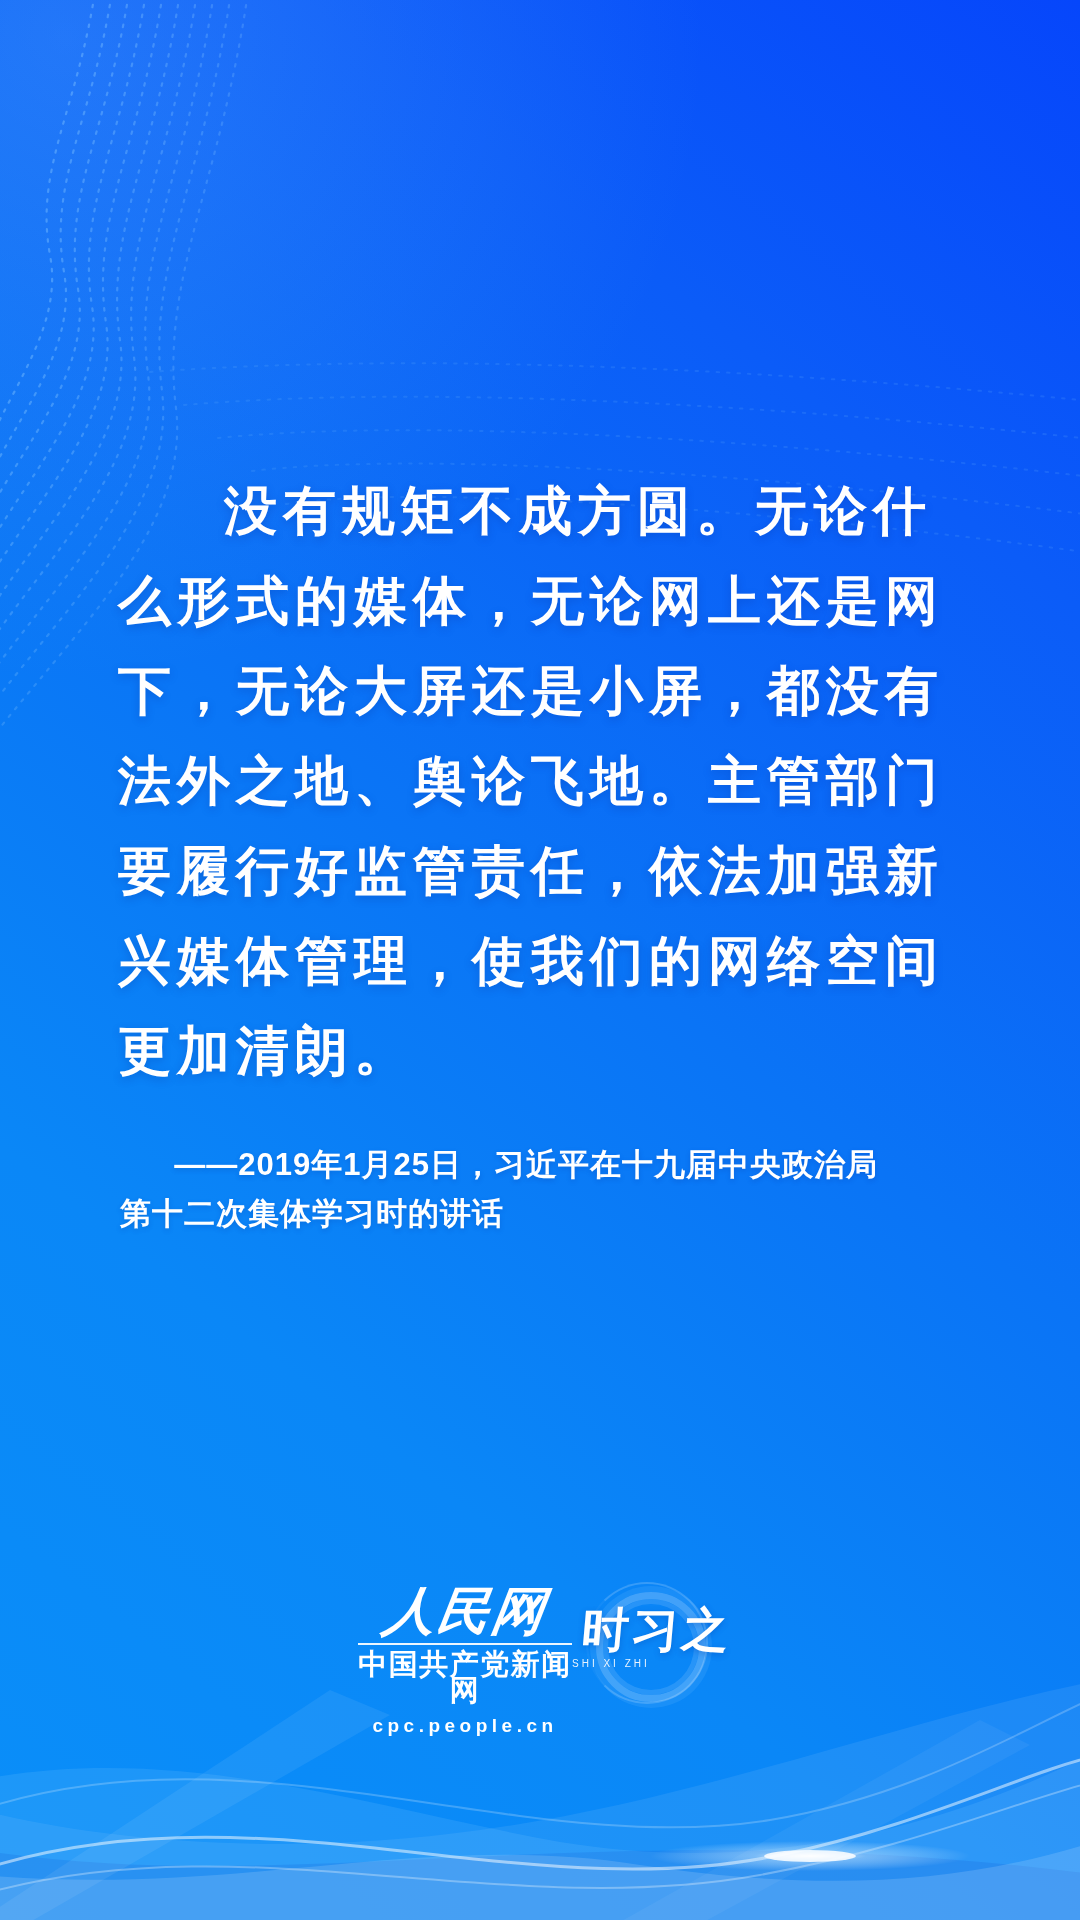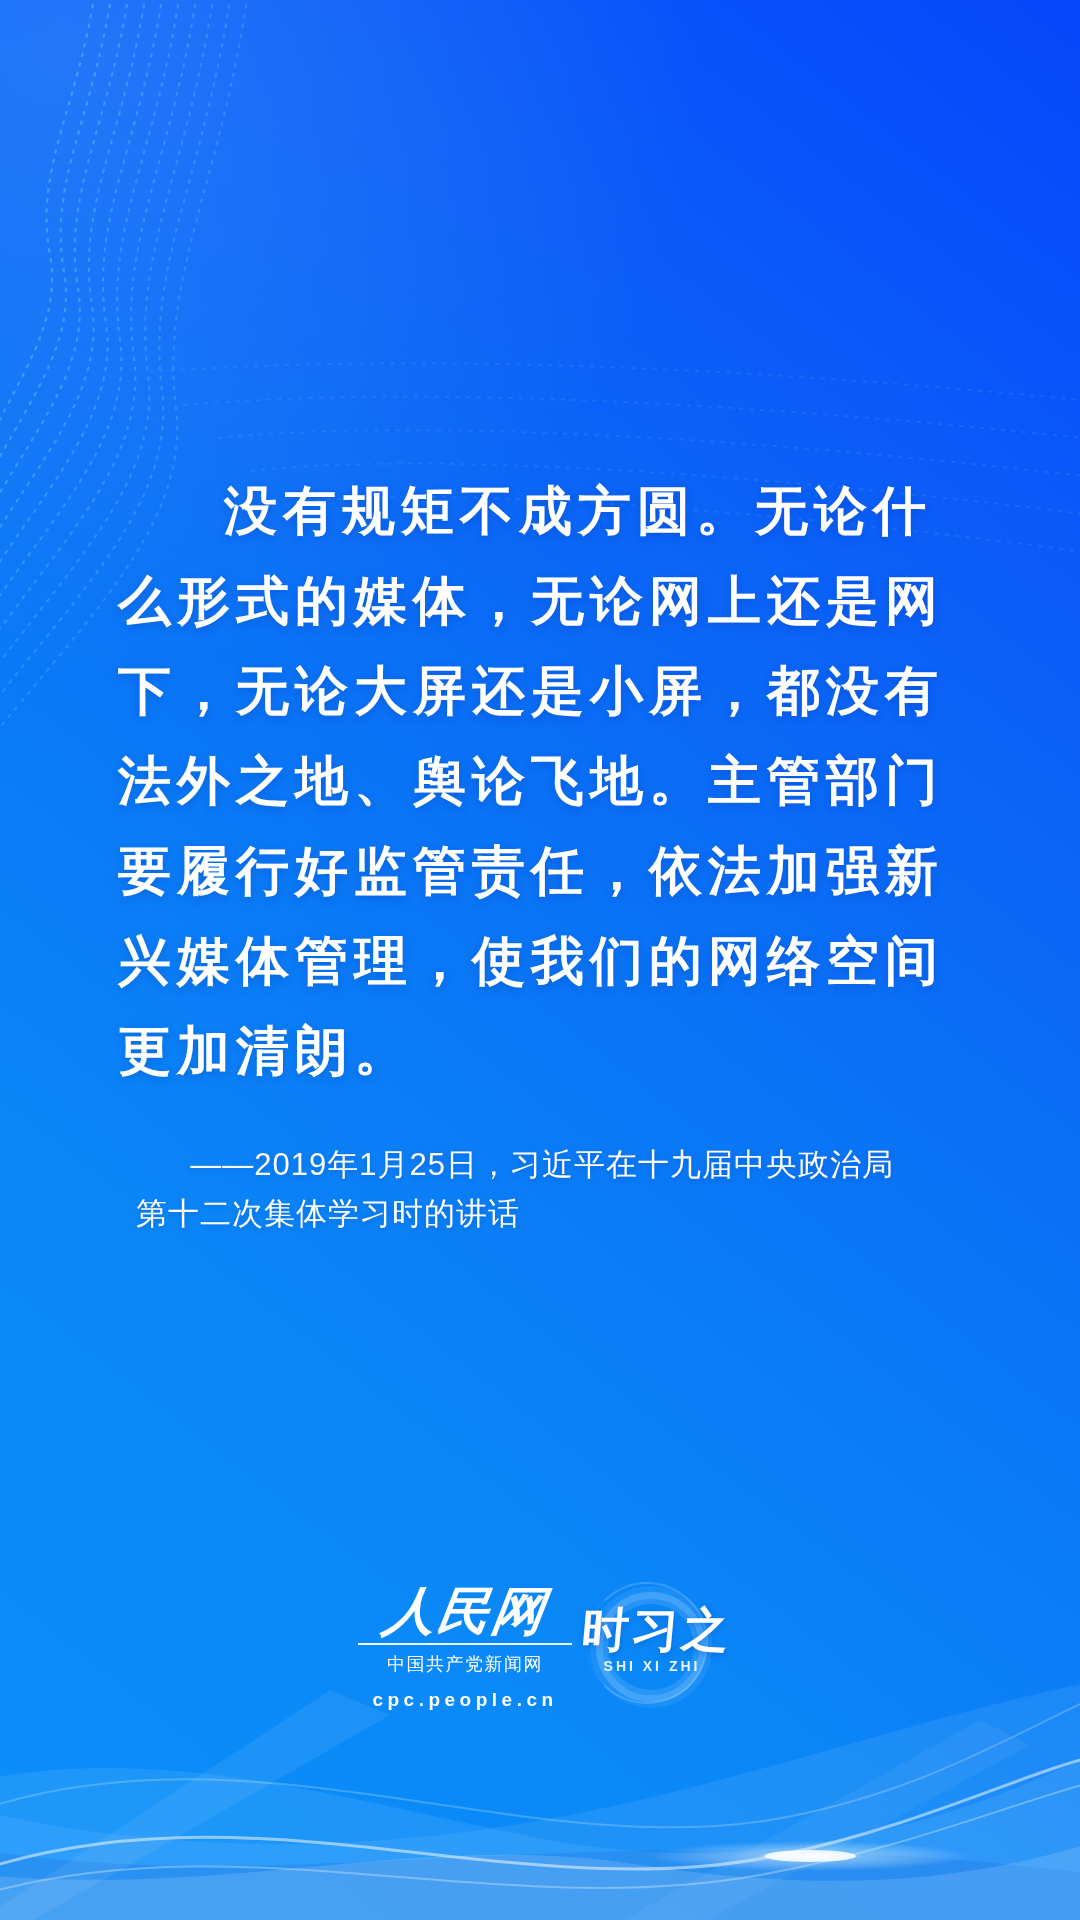--- a/index.html
+++ b/index.html
@@ -11,53 +11,53 @@
       linear-gradient(218deg,#0646fb 0%,#0b5cf8 22%,#0a74f6 48%,#0a87f7 72%,#0a8ff9 100%);
   }
   .decor{position:absolute;left:0;top:0;pointer-events:none;}
   .quote{
     position:absolute;left:118px;top:466px;width:860px;
     color:#ffffff;font-size:53px;line-height:90px;letter-spacing:6px;
     font-weight:700;white-space:pre-line;text-indent:2em;
     text-shadow:0 3px 8px rgba(0,40,150,0.25);
   }
   .attribution{
-    position:absolute;left:136px;top:1140px;width:930px;
+    position:absolute;left:120px;top:1140px;width:930px;
     color:#ffffff;font-size:31px;line-height:49px;letter-spacing:1px;
-    font-weight:400;white-space:pre-line;text-indent:1.75em;
+    font-weight:700;white-space:pre-line;text-indent:1.75em;
     text-shadow:0 2px 5px rgba(0,40,150,0.22);
   }
   .footer{position:absolute;left:0;top:1580px;width:1080px;height:160px;}
   .people-logo{position:absolute;left:358px;top:2px;width:214px;text-align:center;color:#fff;}
   .people-script{
     font-size:52px;font-weight:700;font-style:italic;letter-spacing:2px;
     transform:skewX(-8deg);line-height:58px;
   }
   .people-divider{height:2px;background:rgba(255,255,255,0.92);margin:3px 0 6px 0;}
-  .people-name{font-size:18px;font-weight:400;letter-spacing:1.5px;line-height:26px;}
+  .people-name{font-size:29px;font-weight:700;letter-spacing:1.5px;line-height:26px;}
   .people-domain{font-size:19px;font-weight:700;letter-spacing:4.5px;line-height:24px;margin-top:11px;}
   .sxz-logo{position:absolute;left:572px;top:10px;width:170px;height:130px;}
   .sxz-ring{
     position:absolute;left:24px;top:2px;width:96px;height:96px;border-radius:50%;
     border:7px solid rgba(200,230,255,0.30);
     box-shadow:0 0 0 6px rgba(130,195,255,0.14), inset 0 0 0 5px rgba(255,255,255,0.12);
   }
   .sxz-ring2{
     position:absolute;left:14px;top:-8px;width:118px;height:118px;border-radius:50%;
     border:2px solid rgba(255,255,255,0.18);
     border-left-color:rgba(255,255,255,0.04);
   }
   .sxz-title{
     position:relative;color:#fff;font-size:47px;font-weight:900;letter-spacing:3px;
     transform:skewX(-5deg);margin-top:14px;text-align:center;line-height:52px;
     text-shadow:0 2px 6px rgba(0,50,160,0.3);
   }
   .sxz-sub{
-    position:relative;color:rgba(255,255,255,0.9);font-size:14px;font-weight:700;
-    letter-spacing:3px;text-align:center;padding-right:10px;margin-top:2px;
+    position:relative;color:rgba(255,255,255,0.9);font-size:10px;font-weight:400;
+    letter-spacing:3px;text-align:left;padding-right:10px;margin-top:2px;
   }
 </style>
 </head>
 <body>
 
 <div class="poster">
 
   <svg class="decor" id="dots-svg" width="1080" height="1920" viewBox="0 0 1080 1920">
       <path d="M 96 -15 C 78 110, 34 168, 50 255 C 64 330, 6 392, -20 465" fill="none" stroke="#7cc0ff" stroke-width="2.2" stroke-dasharray="2.5 7.5" stroke-linecap="round" opacity="0.45"></path>
       <path d="M 113 -15 C 94 118, 48 180, 64 272 C 78 352, 14 418, -20 497" fill="none" stroke="#7cc0ff" stroke-width="2.2" stroke-dasharray="2.5 7.5" stroke-linecap="round" opacity="0.43"></path>

